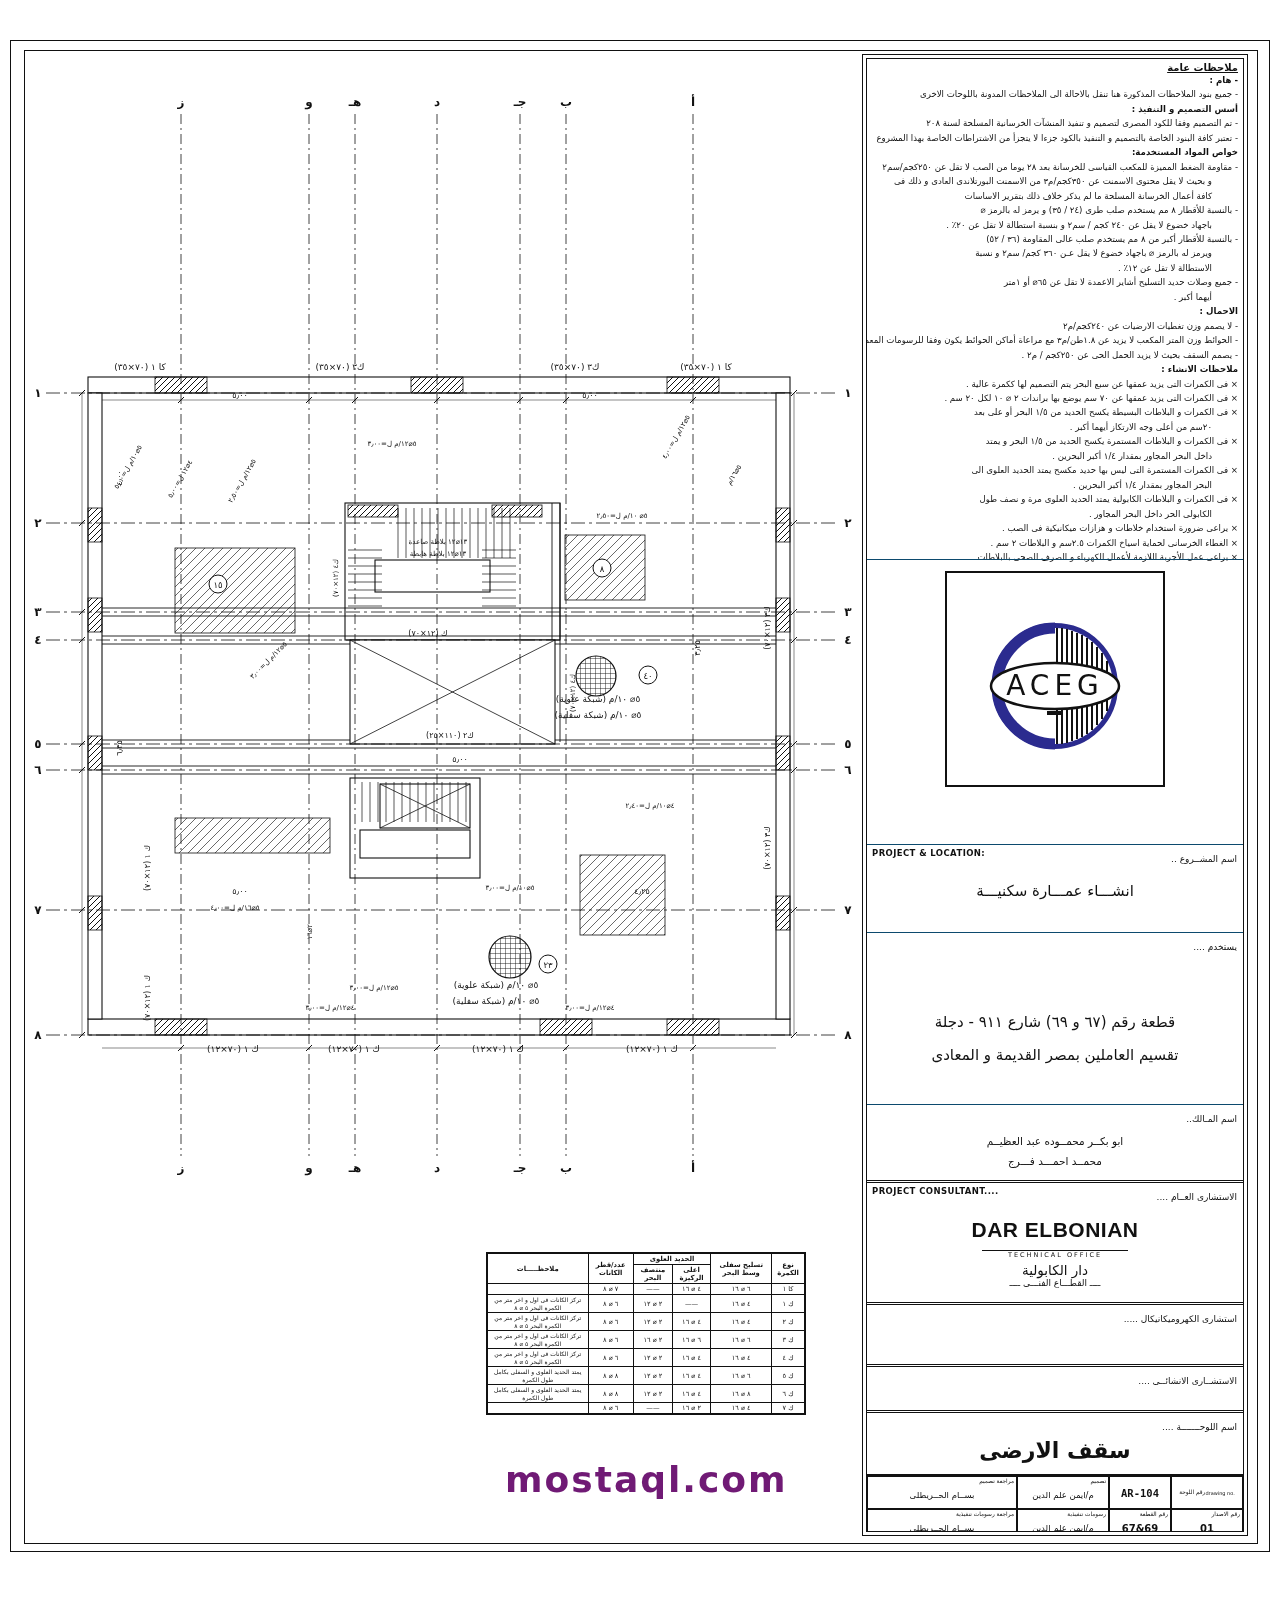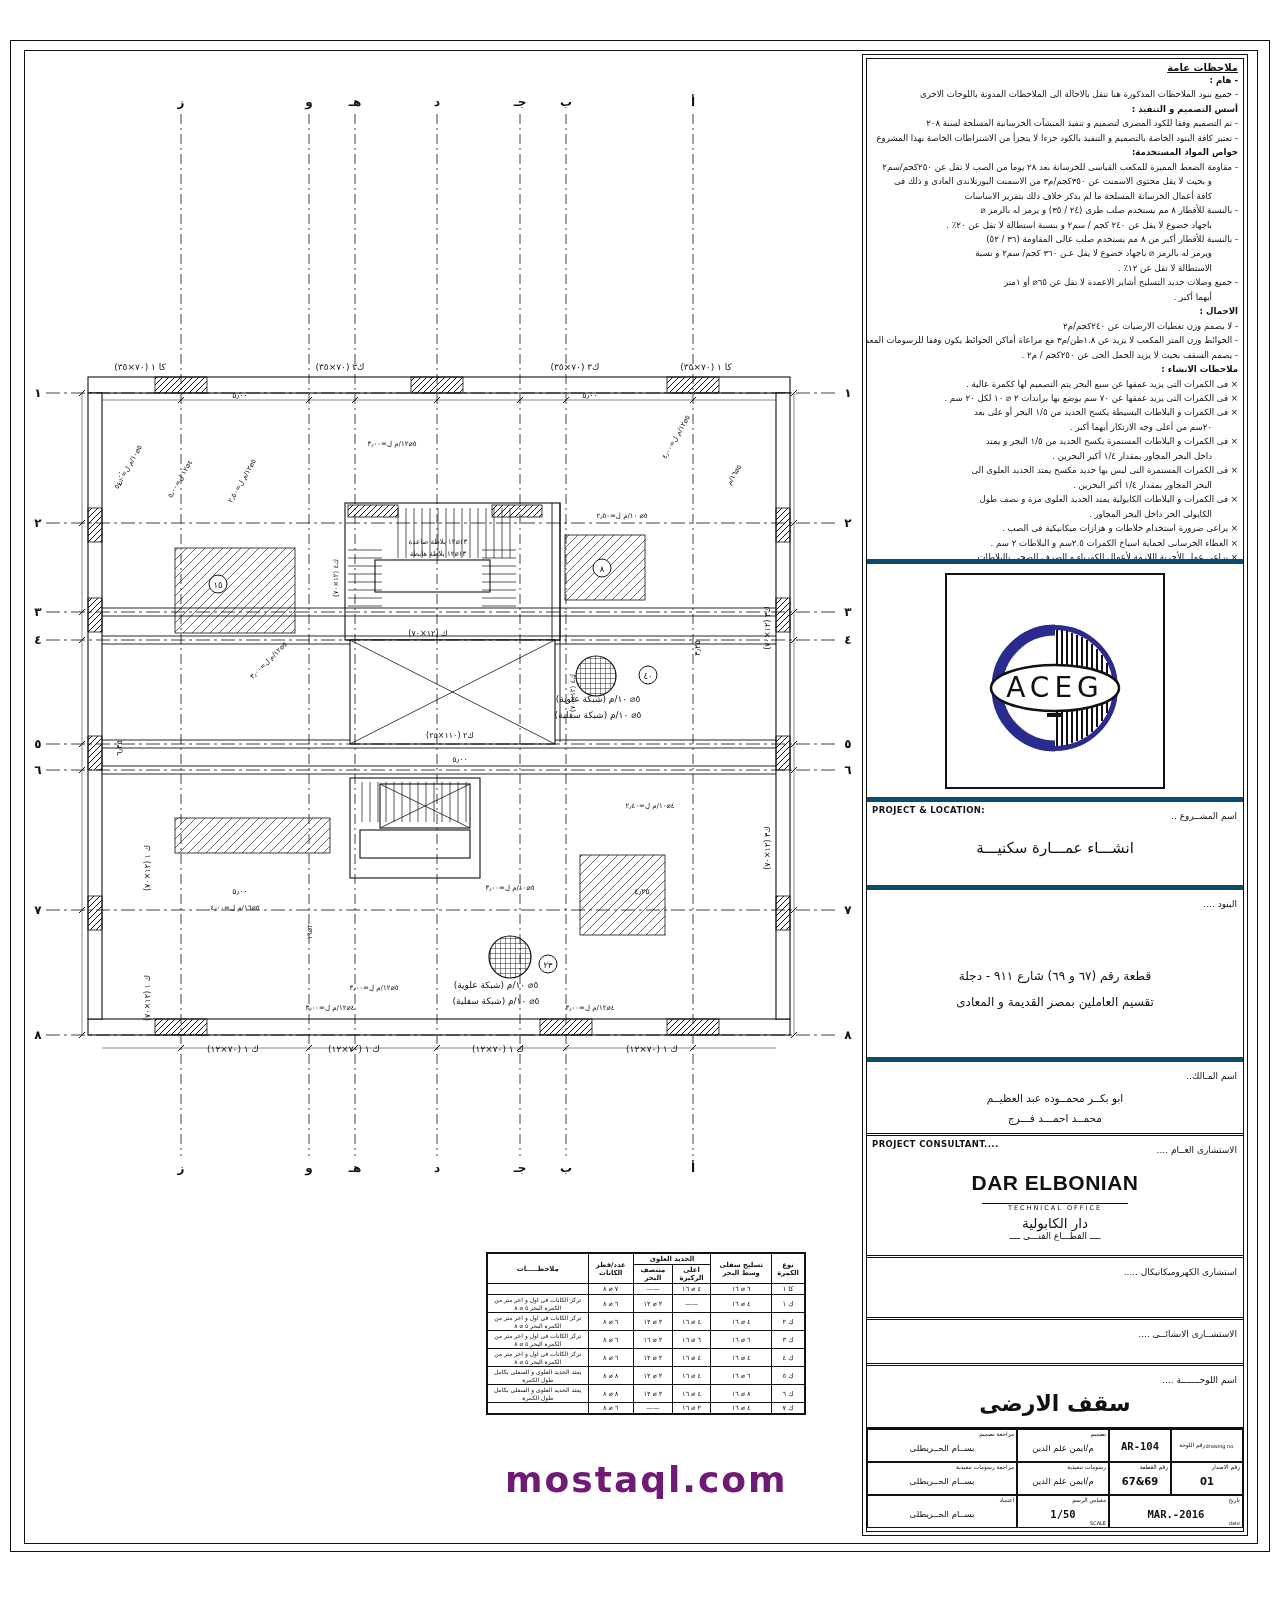--- a/index.html
+++ b/index.html
@@ -11,39 +11,39 @@
   
   #watermark{left:505px;top:1462px;width:270px;text-align:center;z-index:1;line-height:1;}
   #watermark .ar{font-size:62px;font-weight:bold;color:#e2e2e2;}
   #watermark .en{font-size:36px;font-weight:bold;color:#701a75;letter-spacing:2px;}
   
   #plan-wrap{left:30px;top:48px;width:832px;height:1489px;z-index:3;}
   svg text{font-family:"DejaVu Sans",sans-serif;fill:#111;}
   
   #titlecol{left:862px;top:54px;width:384px;height:1480px;border:1.6px solid #111;z-index:4;background:#fff;}
   #titlecol-in{position:absolute;left:3px;top:3px;right:3px;bottom:3px;border:1px solid #111;overflow:hidden;}
-  .sec{position:relative;border-top:5px solid #0c4a6e;direction:rtl;text-align:right;padding:2px 6px;box-sizing:border-box;}
+  .sec{position:relative;border-top:1px solid #0c4a6e;direction:rtl;text-align:right;padding:2px 6px;box-sizing:border-box;}
   .sec:first-child{border-top:none;}
   .sec-label{font-size:9px;}
   .sec-en{position:absolute;left:5px;top:3px;direction:ltr;font-size:8.5px;font-weight:bold;letter-spacing:.4px;}
   
   #notes{height:500px;padding:3px 5px 0 2px;}
   #notes-title{font-weight:bold;font-size:10px;text-decoration:underline;text-align:right;}
   .note-line{font-size:8.6px;line-height:14.45px;white-space:nowrap;direction:rtl;}
   .note-head{font-weight:bold;}
   .note-ind{padding-right:26px;}
   
   #logo-sec{height:238px;display:flex;align-items:center;justify-content:center;}
   #logo-box{width:216px;height:212px;border:2.5px solid #111;display:flex;align-items:center;justify-content:center;}
   
-  #sec-project{height:88px;}
+  #sec-project{height:88px;margin-top:47px;}
   #sec-project .big{margin-top:16px;text-align:center;font-size:15px;letter-spacing:1px;}
   #sec-location{height:172px;}
   #sec-location .lines{margin-top:52px;text-align:center;}
-  #sec-location .lines div{font-size:12px;line-height:2.2;}
+  #sec-location .lines div{font-size:15px;line-height:2.2;}
   #sec-owner{height:76px;}
   #sec-owner .lines{margin-top:6px;text-align:center;}
   #sec-owner .lines div{font-size:10.5px;line-height:1.9;}
   #sec-consultant{height:122px;border-top:3px double #111;}
   #brand{ text-align:center;margin-top:14px;direction:ltr;}
   #brand .nm{font-size:21px;font-weight:bold;letter-spacing:.5px;font-family:"Liberation Sans",sans-serif;}
   #brand .sub{font-size:6.5px;letter-spacing:2px;border-top:1px solid #111;display:inline-block;padding:0 26px;}
   #brand .ar{font-size:13.5px;margin-top:1px;}
   #brand .ar2{font-size:9px;}
   #sec-structural{height:46px;border-top:3px double #111;}
@@ -468,21 +468,21 @@
       </div>
     </div>
 
     <div class="sec" id="sec-project">
       <span class="sec-label">اسم المشــروع ..</span>
       <span class="sec-en">PROJECT &amp; LOCATION:</span>
       <div class="big">انشـــاء عمـــارة سكنيـــة</div>
     </div>
 
     <div class="sec" id="sec-location">
-      <span class="sec-label">البنود ....</span>
+      <span class="sec-label">يستخدم ....</span>
       <div class="lines">
         <div>قطعة رقم (٦٧ و ٦٩) شارع ٩١١ - دجلة</div>
         <div>تقسيم العاملين بمصر القديمة و المعادى</div>
       </div>
     </div>
 
     <div class="sec" id="sec-owner">
       <span class="sec-label">اسم المـالك..</span>
       <div class="lines">
         <div>ابو بكــر محمــوده عبد العظيــم</div>

